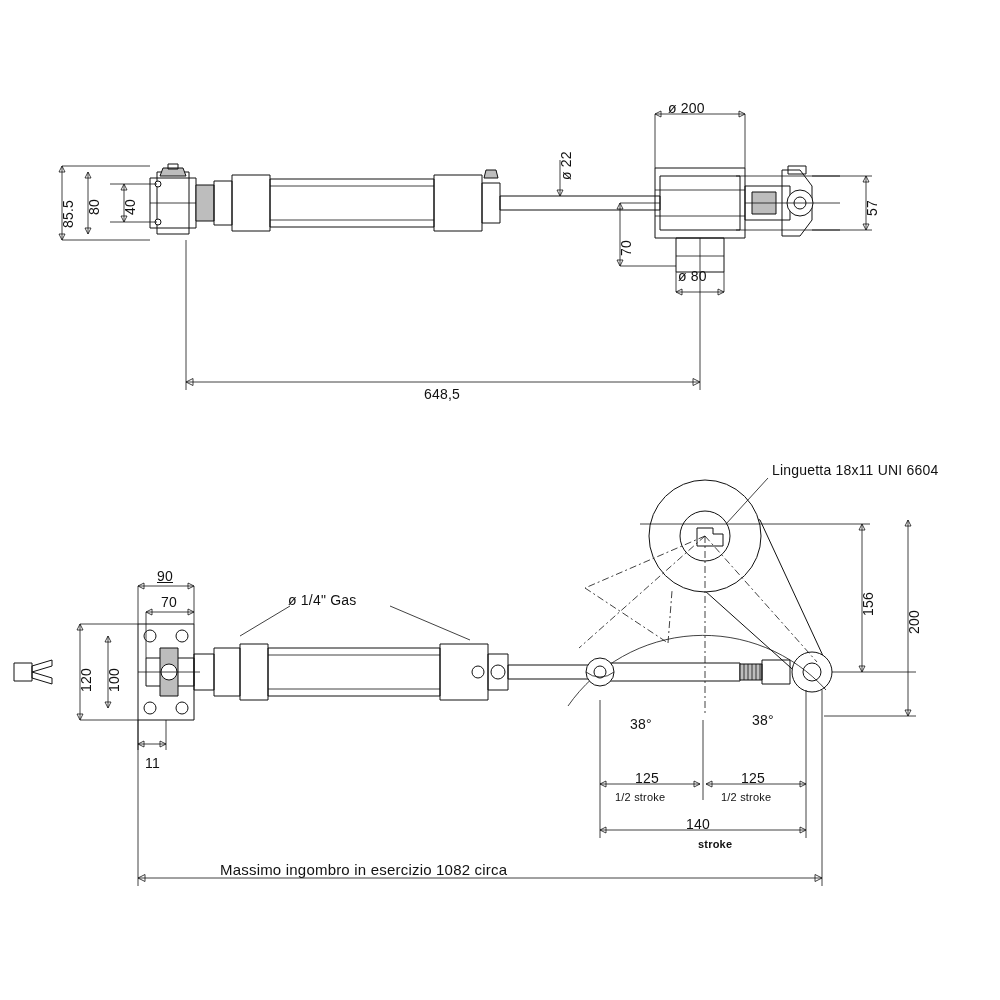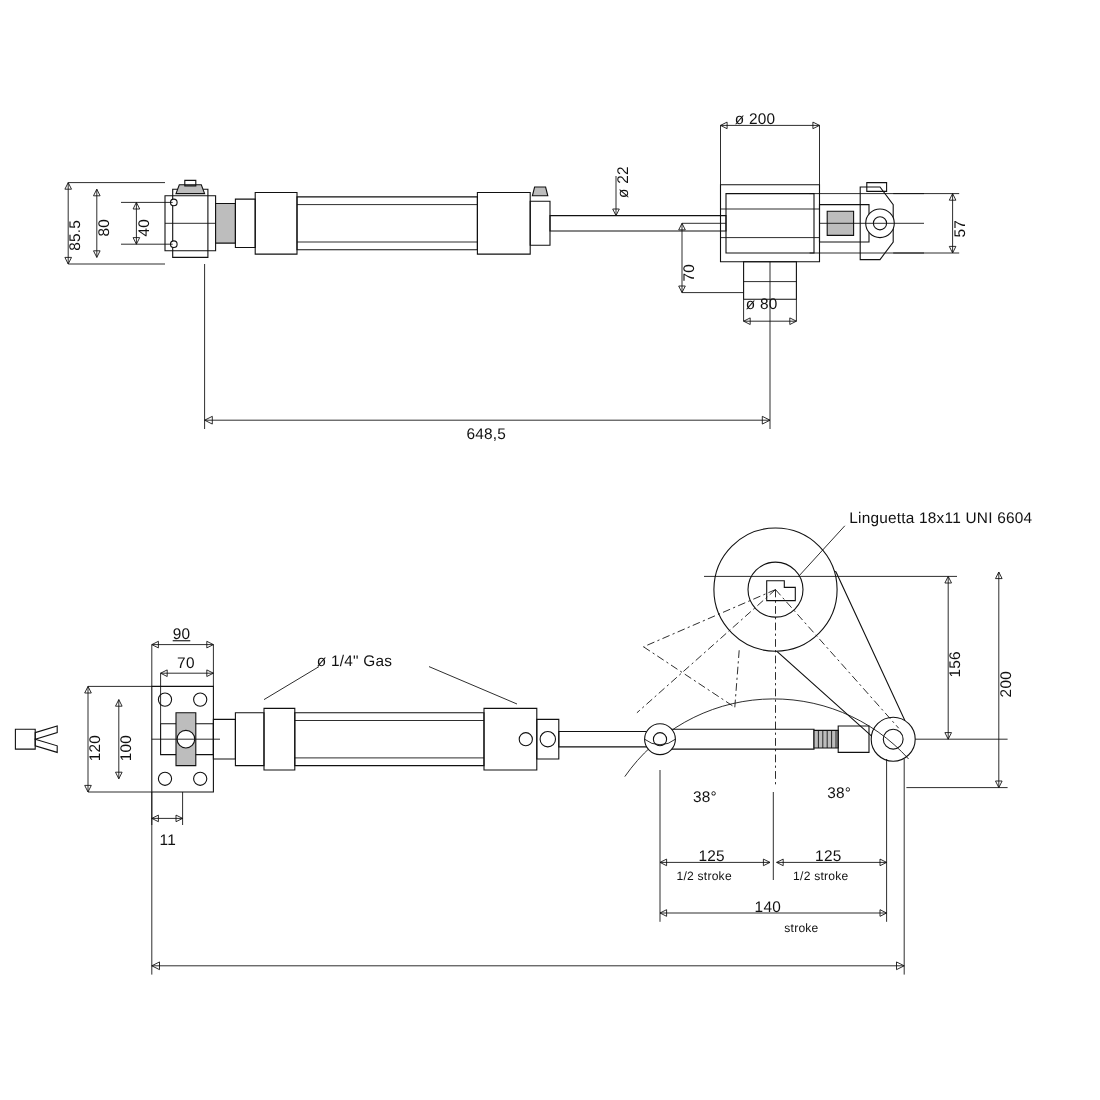--- a/index.html
+++ b/index.html
@@ -257,16 +257,17 @@
   <div class="lbl vert" style="left:906px;top:634px;transform:rotate(-90deg);">200</div>
 
   <div class="lbl" style="left:630px;top:716px;">38°</div>
   <div class="lbl" style="left:752px;top:712px;">38°</div>
 
   <div class="lbl" style="left:635px;top:770px;">125</div>
   <div class="lbl sm" style="left:615px;top:791px;">1/2 stroke</div>
   <div class="lbl" style="left:741px;top:770px;">125</div>
   <div class="lbl sm" style="left:721px;top:791px;">1/2 stroke</div>
   <div class="lbl" style="left:686px;top:816px;">140</div>
-  <div class="lbl sm" style="left:713px;top:838px;">stroke</div>
-
+  <div class="lbl sm" style="left:698px;top:838px;font-weight:bold;">stroke</div>
+
+  <div class="lbl" style="left:220px;top:861px;font-size:15px;">Massimo ingombro in esercizio 1082 circa</div>
 
 </div>
 
 </body></html>

